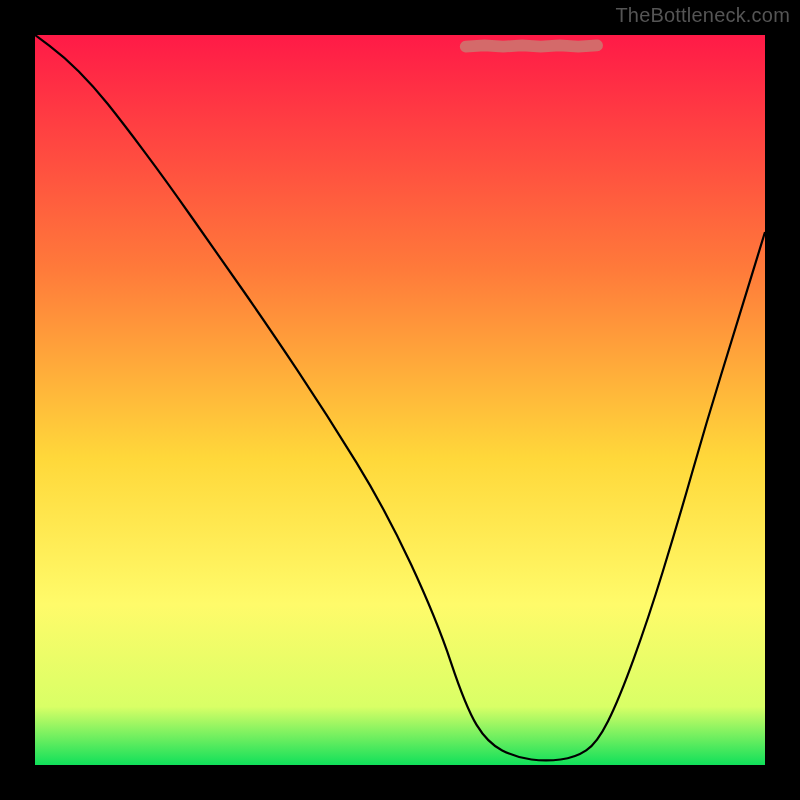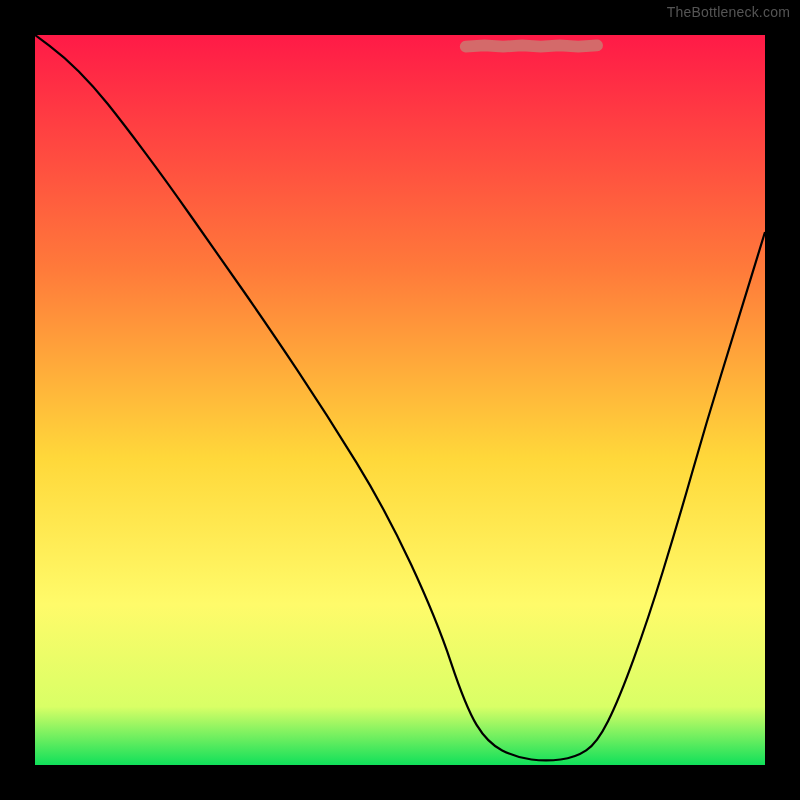--- a/index.html
+++ b/index.html
@@ -15,21 +15,21 @@
     width: 800px;
     height: 800px;
     background: #000;
   }
   .watermark {
     position: absolute;
     top: 4px;
     right: 10px;
     color: #555;
     font-family: Arial, Helvetica, sans-serif;
-    font-size: 14px;
+    font-size: 20px;
     font-weight: 500;
     letter-spacing: 0.2px;
   }
   .plot-area {
     position: absolute;
     left: 35px;
     top: 35px;
     width: 730px;
     height: 730px;
   }

